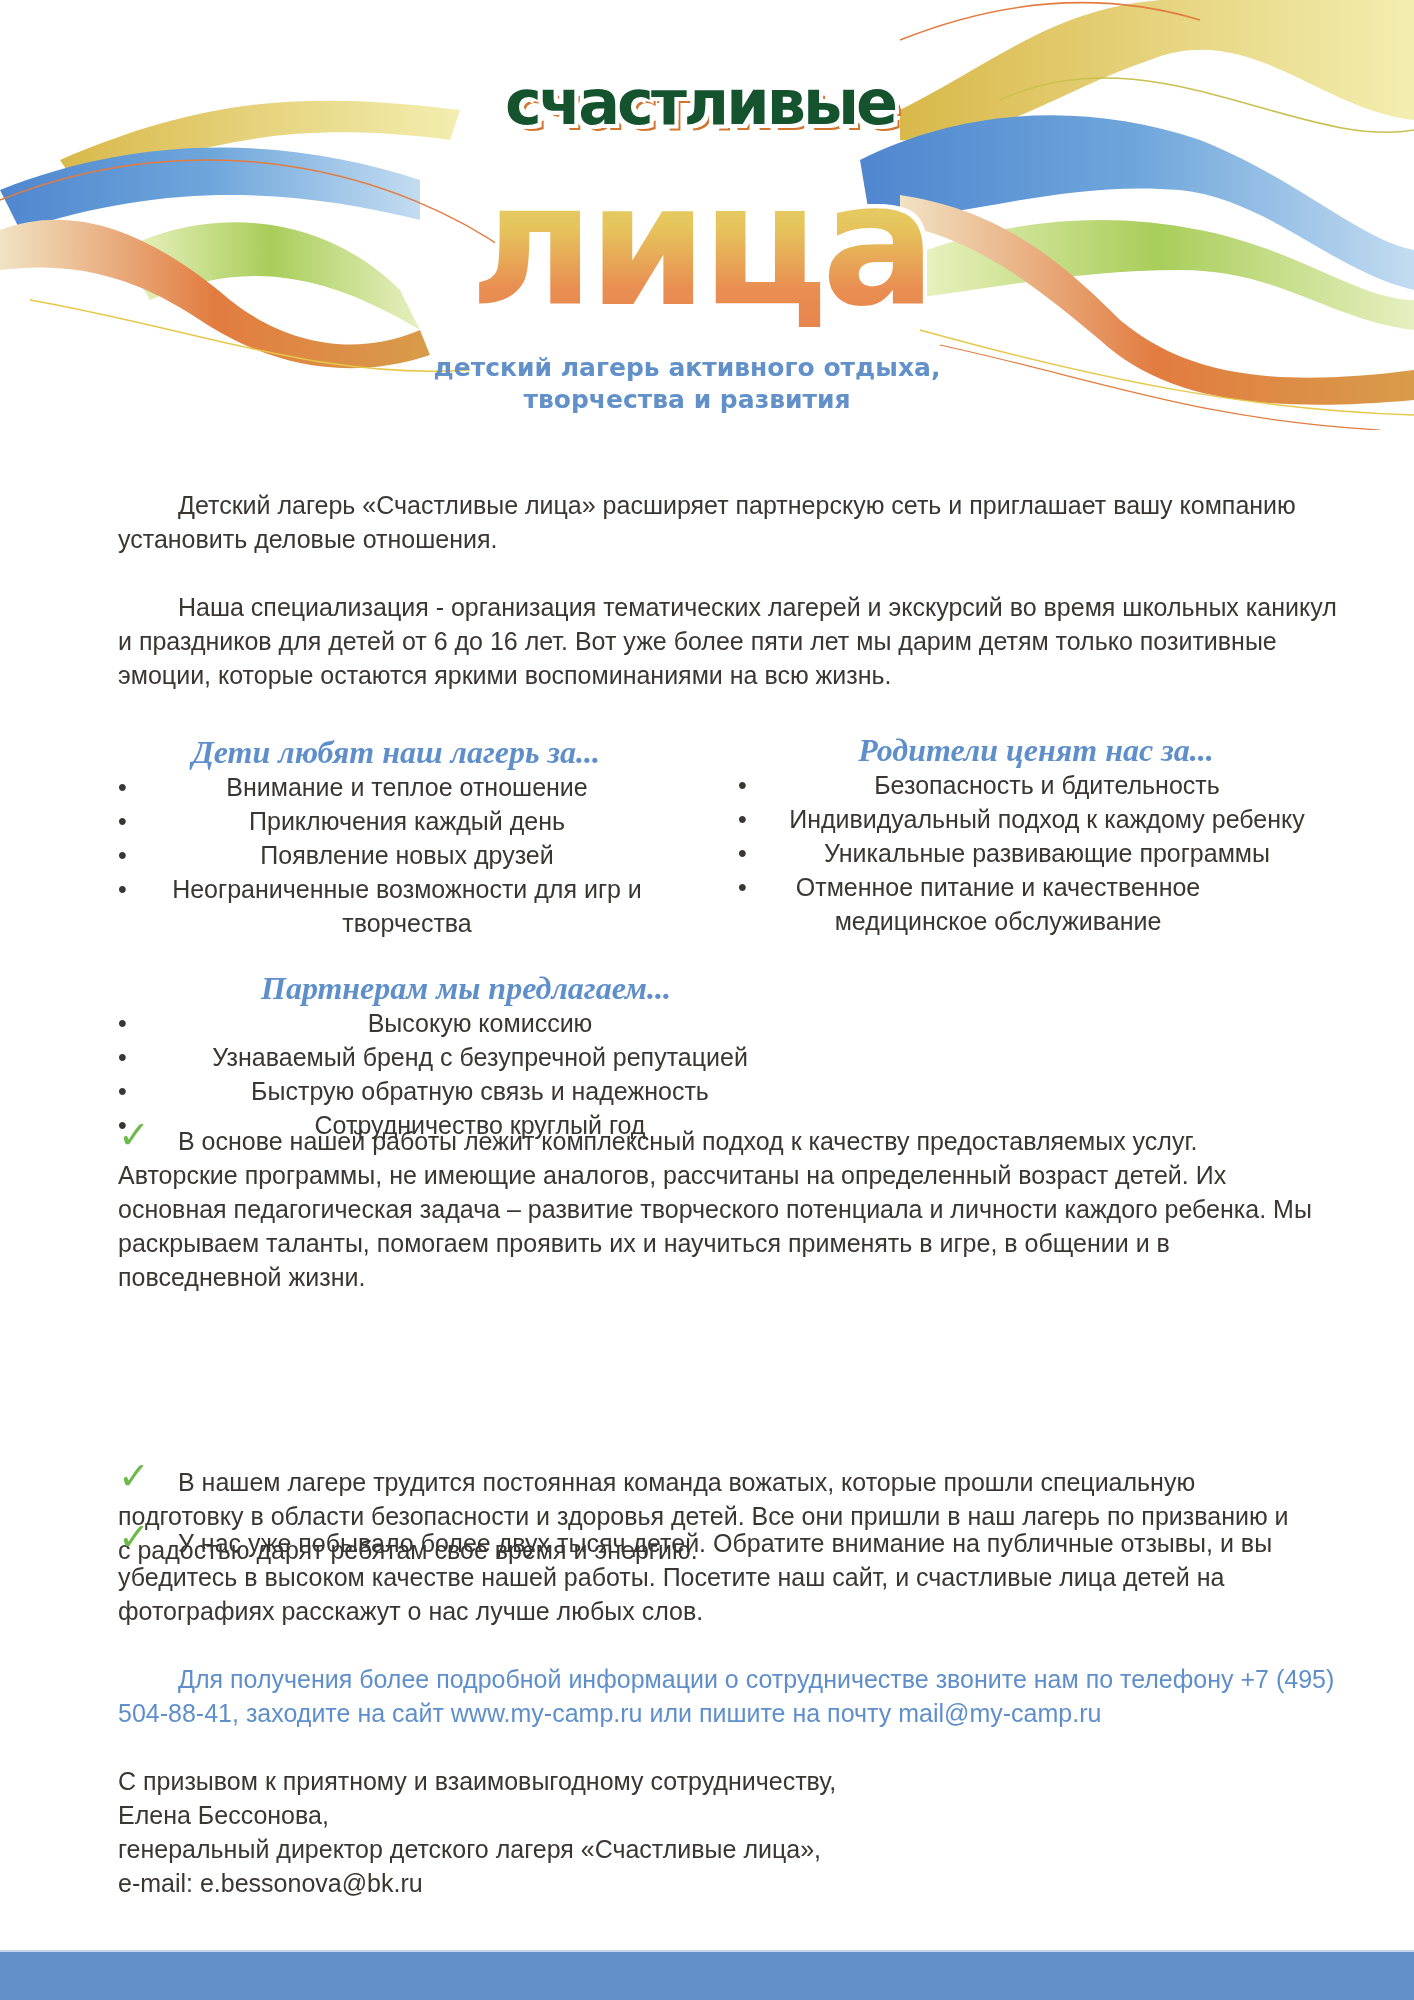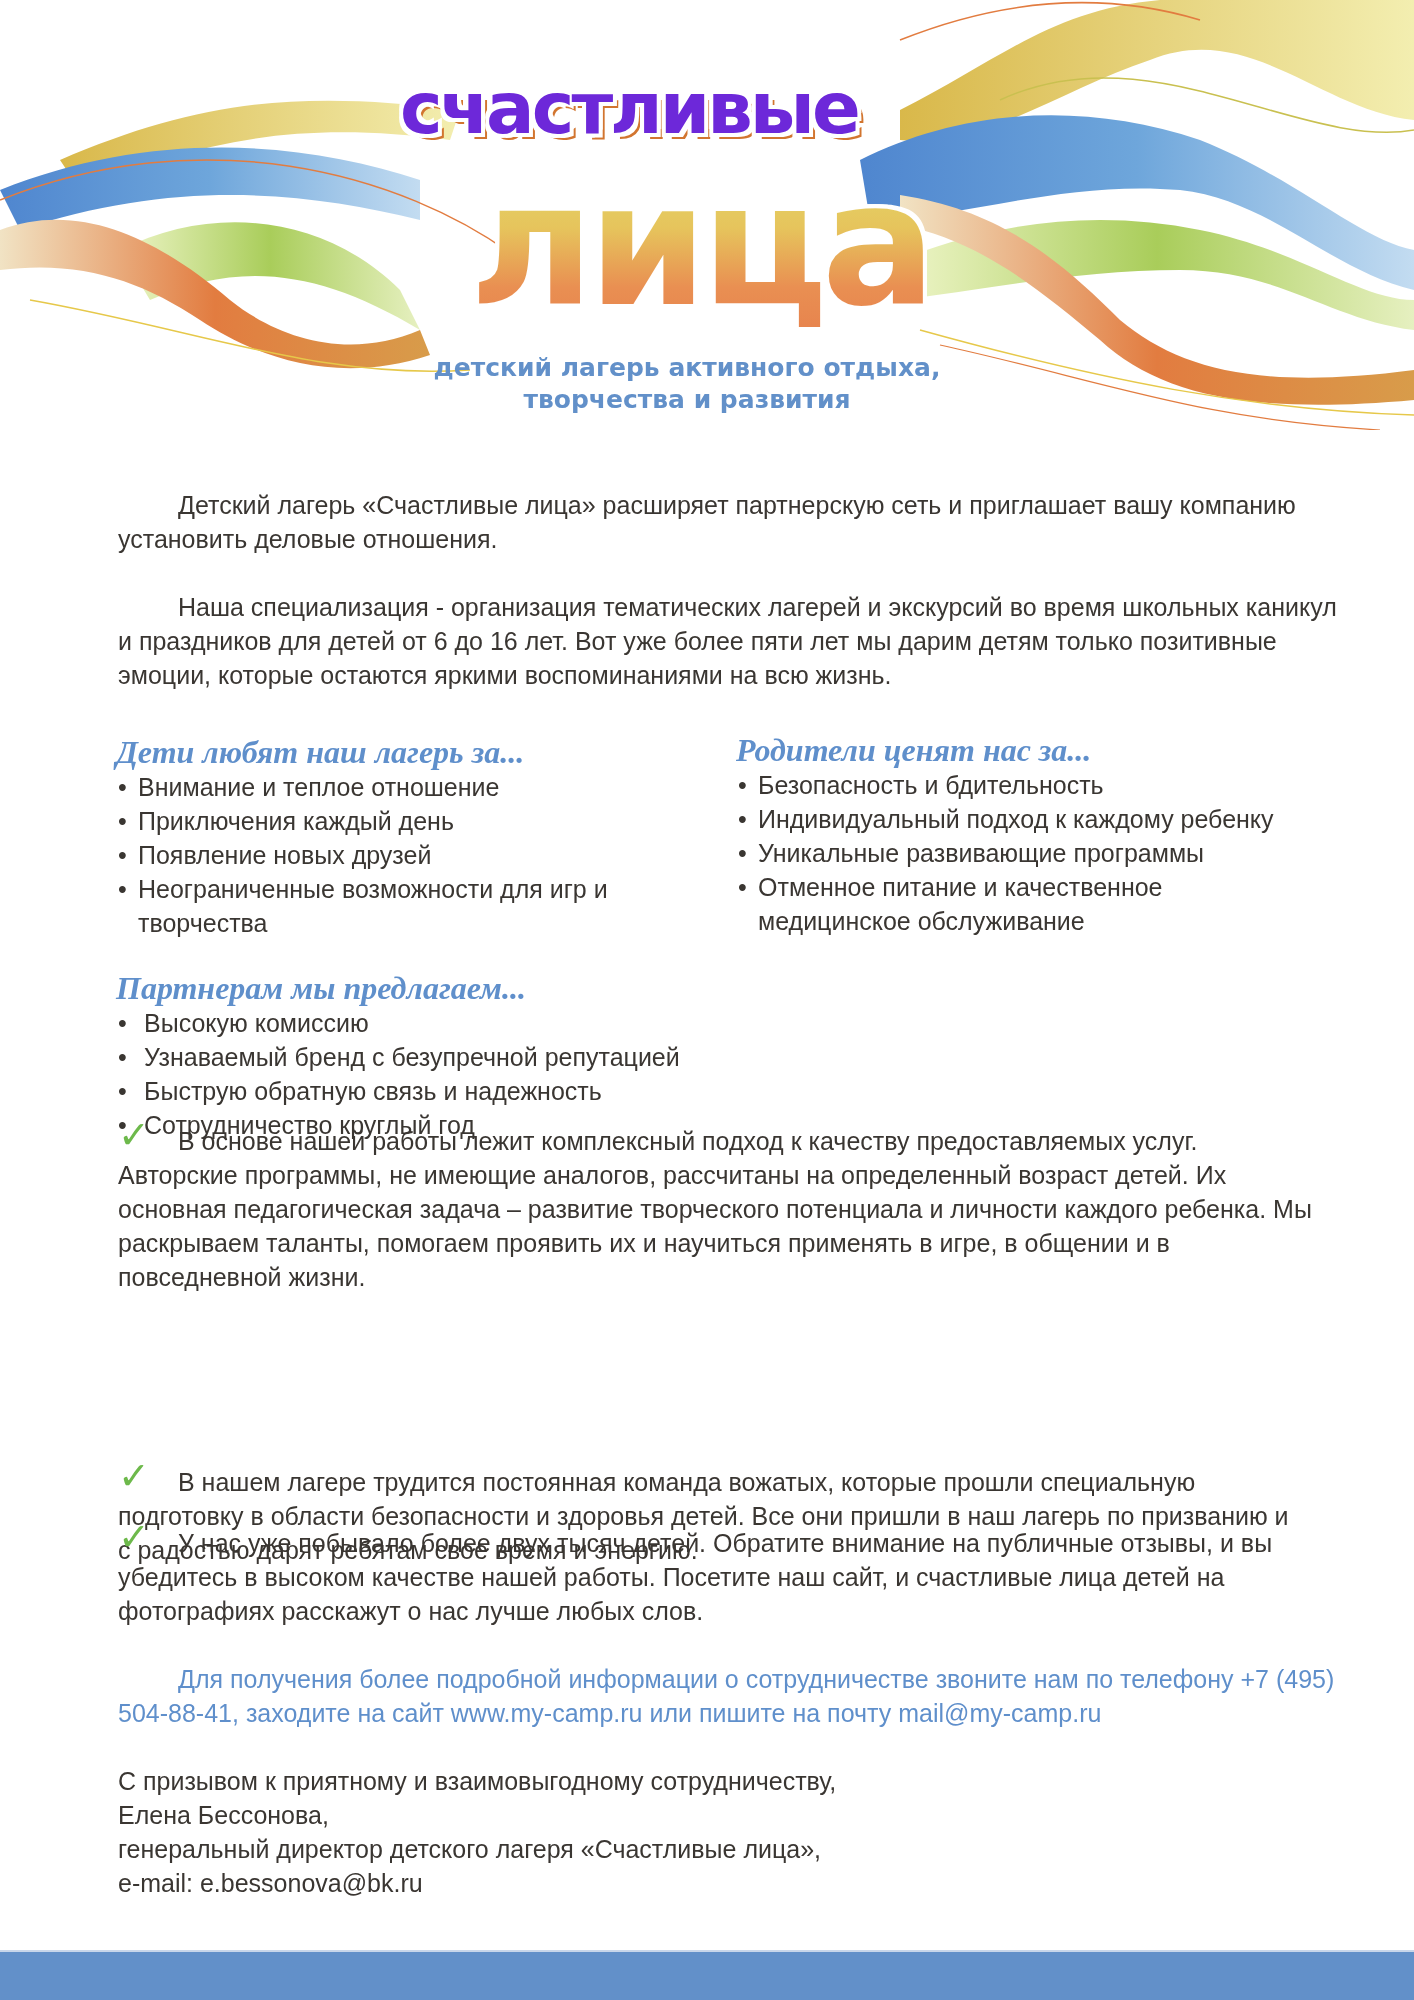--- a/index.html
+++ b/index.html
@@ -1,41 +1,41 @@
 <!DOCTYPE html>
 <html><head>
 <meta charset="utf-8">
 <style>
   html, body { margin: 0; padding: 0; background: #ffffff; }
   body { width: 1414px; height: 2000px; position: relative; overflow: hidden;
          font-family: "Liberation Sans", sans-serif; color: #3a3632; }
   .banner { position: absolute; left: 0; top: 0; width: 1414px; height: 430px; }
   .banner svg { position: absolute; left: 0; top: 0; }
-  .logo-top { position: absolute; left: 400px; top: 72px; width: 600px; 
-              font-family: "DejaVu Sans", sans-serif; font-weight: bold; font-size: 72px;
-              color: #6d28d9; letter-spacing: -3px; line-height: 1;
+  .logo-top { position: absolute; left: 400px; top: 72px; width: 600px; text-align: center;
+              font-family: "DejaVu Sans", sans-serif; font-weight: bold; font-size: 62px;
+              color: #14532d; letter-spacing: -3px; line-height: 1;
               text-shadow: 0 0 0 #fff, 4px 4px 0 #fff, -4px -4px 0 #fff, 4px -4px 0 #fff, -4px 4px 0 #fff,
                            6px 6px 0 #d2752f; }
   .logo-big { position: absolute; left: 440px; top: 160px; width: 520px; text-align: center;
               font-family: "DejaVu Sans", sans-serif; font-weight: bold; font-size: 170px;
               line-height: 1; letter-spacing: -6px;
               background: linear-gradient(180deg, #e3d86a 0%, #e6c45c 40%, #e98f52 75%, #e7844e 100%);
               -webkit-background-clip: text; background-clip: text; color: transparent;
               filter: drop-shadow(4px 0 0 #fff) drop-shadow(-4px 0 0 #fff) drop-shadow(0 4px 0 #fff) drop-shadow(0 -4px 0 #fff); }
   .tagline { position: absolute; left: 337px; top: 352px; width: 700px; text-align: center;
              font-family: "DejaVu Sans", sans-serif; font-weight: bold; font-size: 25px;
              color: #6290c9; line-height: 32px; }
   .text { position: absolute; left: 118px; width: 1220px; font-size: 25px; line-height: 34px; color: #3a3632; }
   .indent { display: inline-block; width: 60px; }
   .heading { font-family: "Liberation Serif", serif; font-style: italic; font-size: 32px;
              color: #5f8fcb; line-height: 36px; margin: 0; }
   ul.list { list-style: none; margin: 0; padding: 0; font-size: 25px; line-height: 34px; }
   ul.list li { position: relative; padding-left: 22px; }
   ul.list li .bullet { position: absolute; left: 2px; top: 0; }
-  .col { position: absolute; }
+  .col { position: absolute; text-align: center; }
   .check { display: inline-block; width: 60px; color: #6db94b; font-size: 38px; line-height: 20px;
            vertical-align: 2px; }
   .contact { color: #5f8fcb; }
   .sign { }
   .footer-bar { position: absolute; left: 0; top: 1950px; width: 1414px; height: 50px;
                 background: #6290c9; border-top: 2px solid #c8d6ea; }
 </style>
 </head>
 <body>
 

